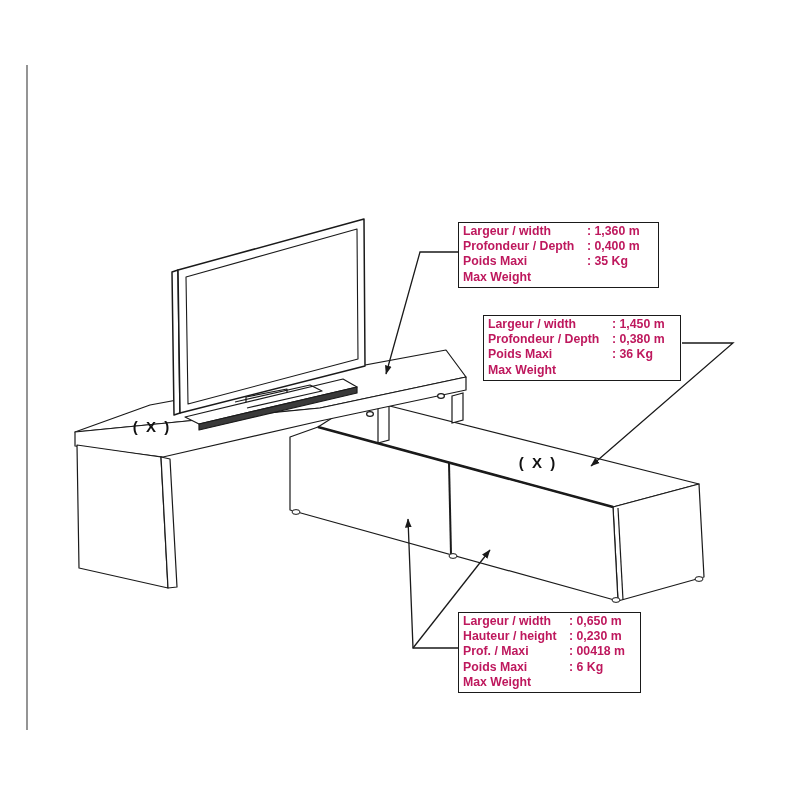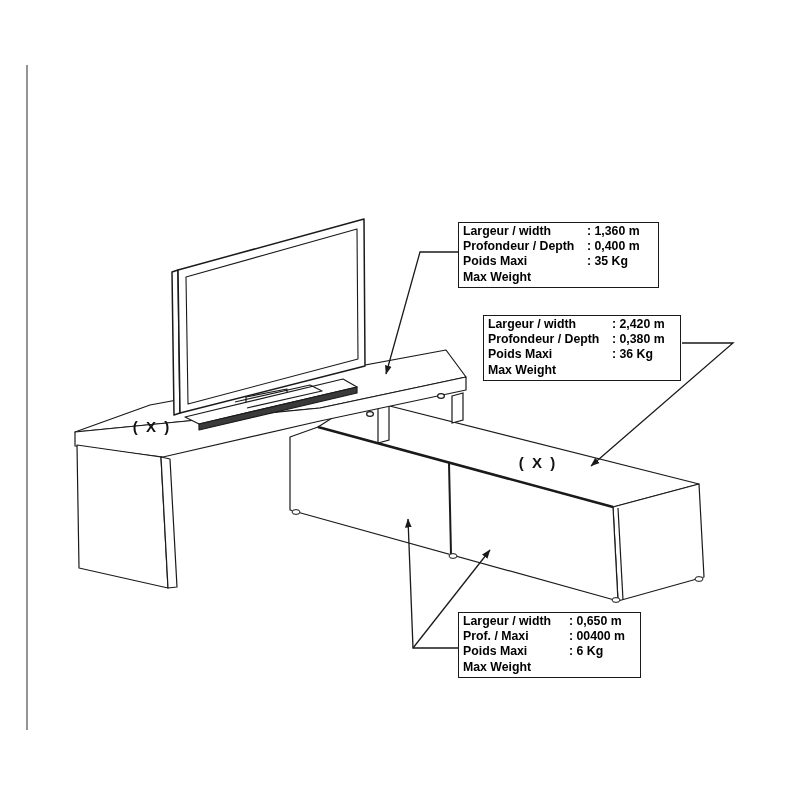--- a/index.html
+++ b/index.html
@@ -4,21 +4,21 @@
 <style>
   html,body{margin:0;padding:0;background:#ffffff;}
   #stage{
     position:relative;width:800px;height:800px;background:#ffffff;
     font-family:"Liberation Sans", sans-serif;overflow:hidden;
   }
   #drawing{position:absolute;left:0;top:0;}
   .spec-box{
     position:absolute;background:#ffffff;border:1.4px solid #1a1a1a;
     padding:1px 4px 2px 4px;box-sizing:border-box;
-    font-weight:bold;color:#000000;font-size:12.3px;line-height:15.2px;
+    font-weight:bold;color:#be185d;font-size:12.3px;line-height:15.2px;
     white-space:nowrap;
   }
   .spec-row{display:flex;}
   .spec-label{flex:0 0 auto;}
   .spec-value{flex:0 0 auto;}
   #spec-box-1{left:458px;top:222px;width:201px;}
   #spec-box-2{left:483px;top:315px;width:198px;}
   #spec-box-3{left:458px;top:612px;width:183px;}
   #spec-box-1 .spec-label, #spec-box-2 .spec-label{width:124px;}
   #spec-box-3 .spec-label{width:106px;}
@@ -121,21 +121,21 @@
     </div>
     <div class="spec-row">
       <span class="spec-label">Max Weight</span>
       <span class="spec-value"></span>
     </div>
   </div>
 
   <div class="spec-box" id="spec-box-2">
     <div class="spec-row">
       <span class="spec-label">Largeur / width</span>
-      <span class="spec-value">: 2,420 m</span>
+      <span class="spec-value">: 1,450 m</span>
     </div>
     <div class="spec-row">
       <span class="spec-label">Profondeur / Depth</span>
       <span class="spec-value">: 0,380 m</span>
     </div>
     <div class="spec-row">
       <span class="spec-label">Poids Maxi</span>
       <span class="spec-value">: 36 Kg</span>
     </div>
     <div class="spec-row">
@@ -143,22 +143,26 @@
       <span class="spec-value"></span>
     </div>
   </div>
 
   <div class="spec-box" id="spec-box-3">
     <div class="spec-row">
       <span class="spec-label">Largeur / width</span>
       <span class="spec-value">: 0,650 m</span>
     </div>
     <div class="spec-row">
+      <span class="spec-label">Hauteur / height</span>
+      <span class="spec-value">: 0,230 m</span>
+    </div>
+    <div class="spec-row">
       <span class="spec-label">Prof. / Maxi</span>
-      <span class="spec-value">: 00400 m</span>
+      <span class="spec-value">: 00418 m</span>
     </div>
     <div class="spec-row">
       <span class="spec-label">Poids Maxi</span>
       <span class="spec-value">: 6 Kg</span>
     </div>
     <div class="spec-row">
       <span class="spec-label">Max Weight</span>
       <span class="spec-value"></span>
     </div>
   </div>

